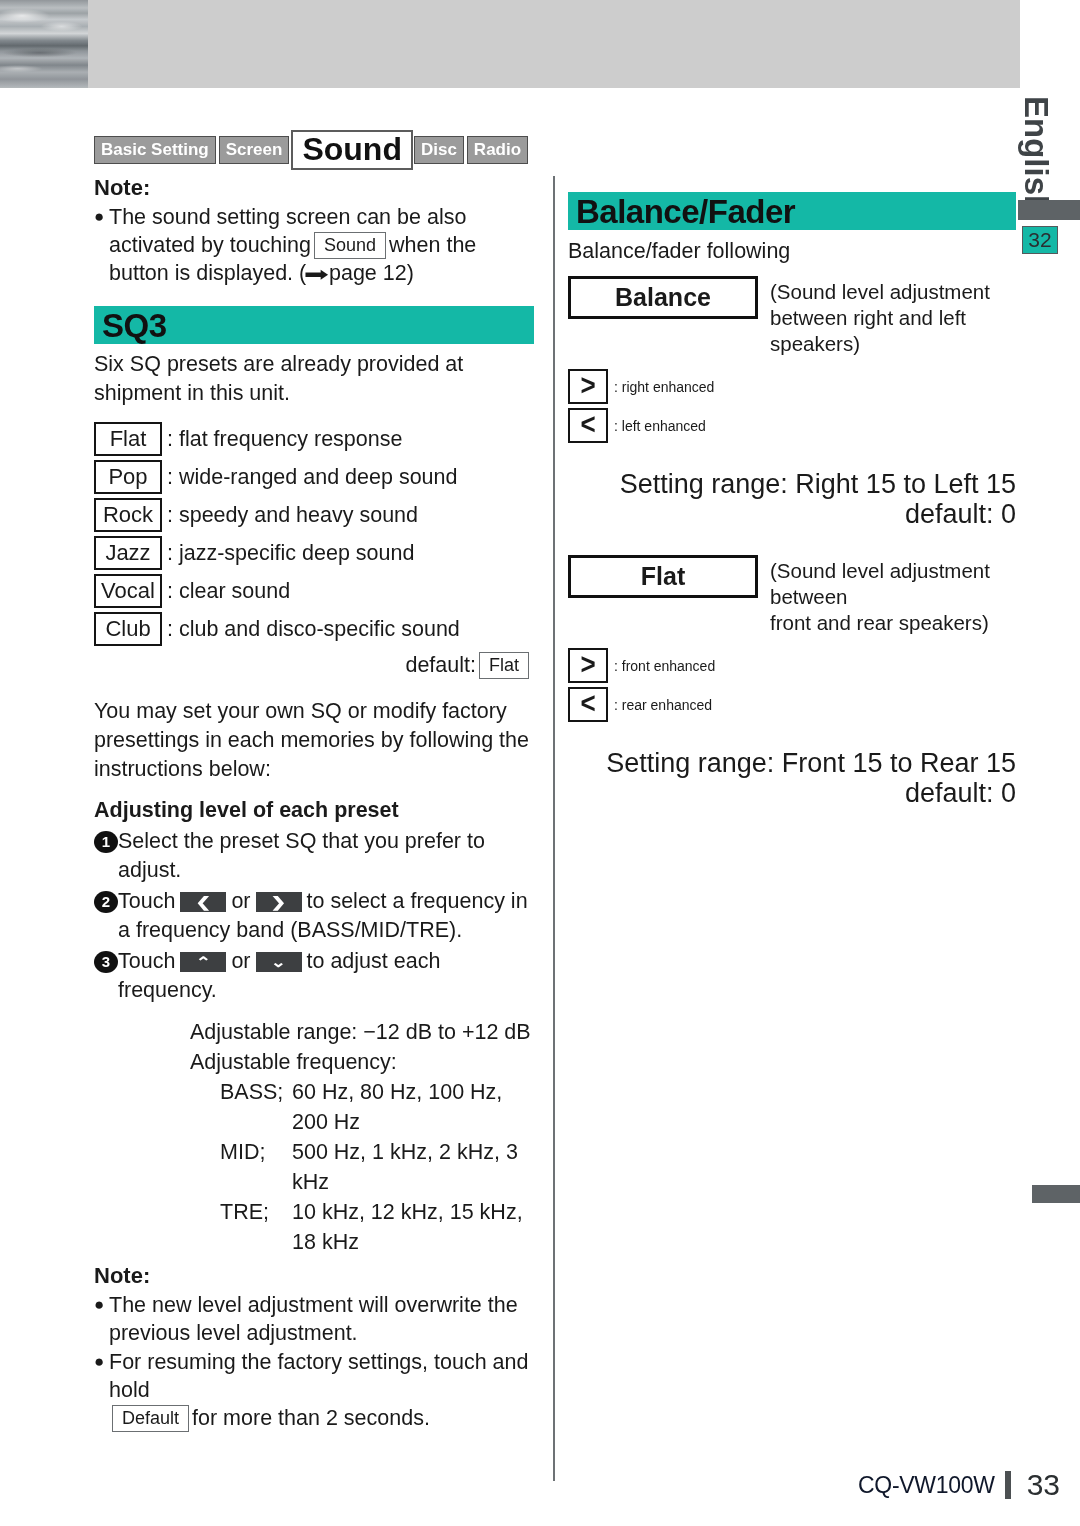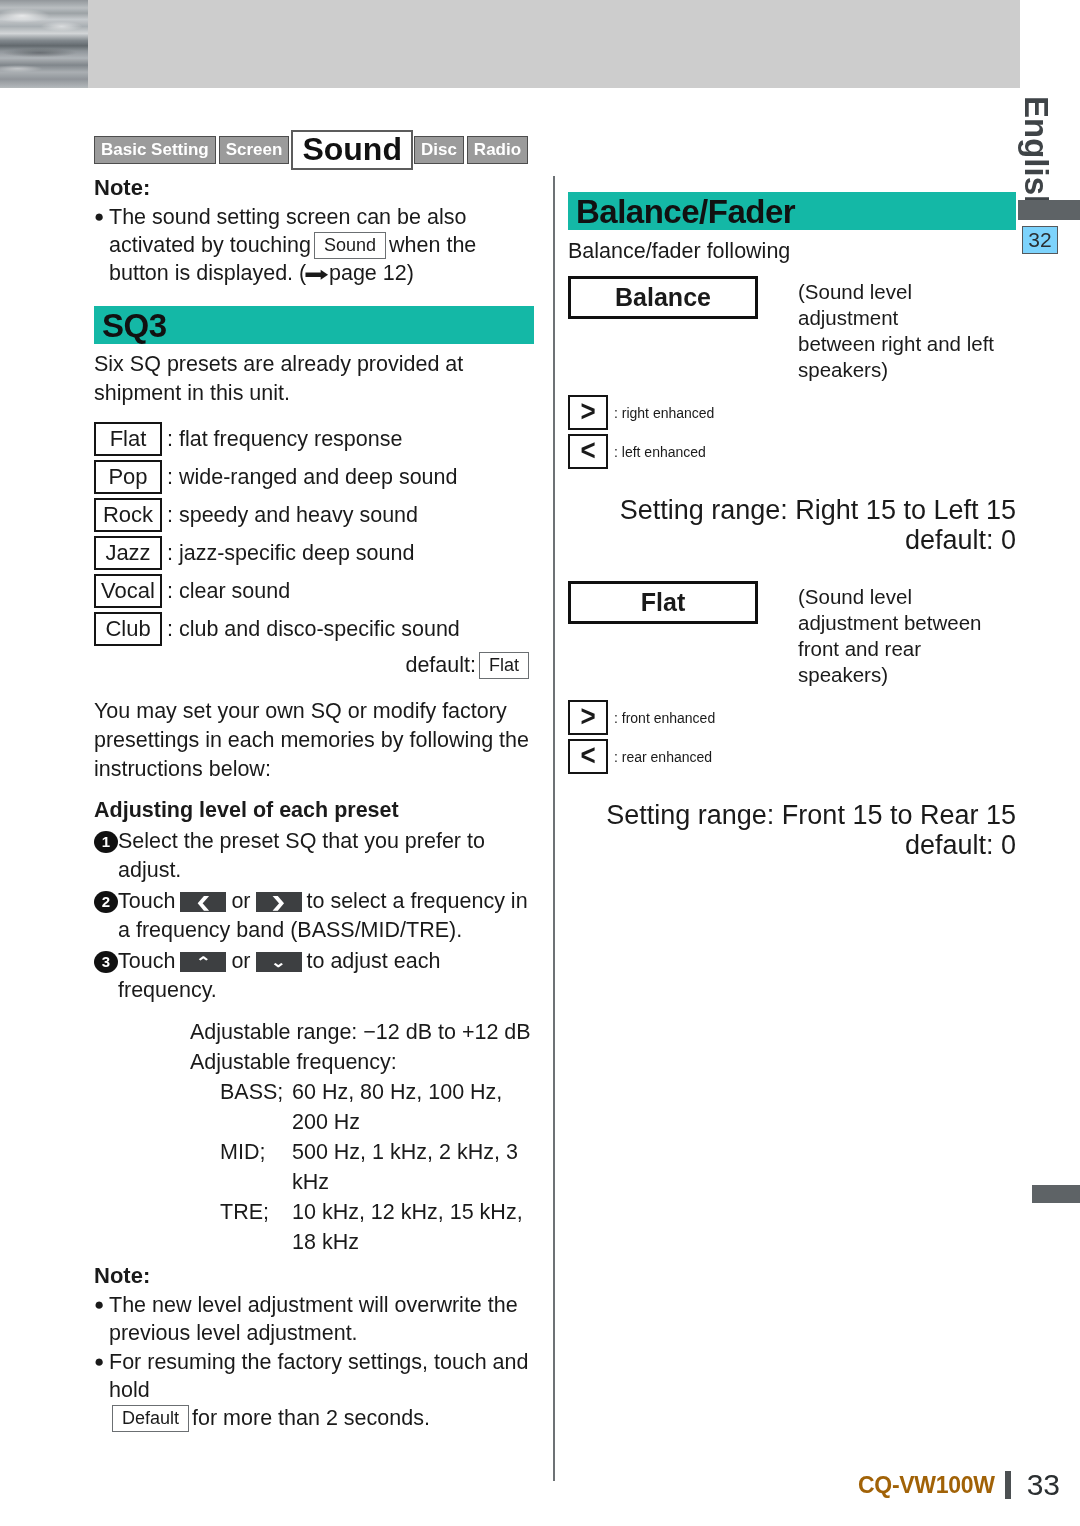--- a/index.html
+++ b/index.html
@@ -80,21 +80,21 @@
     position: absolute;
     right: 22px;
     top: 226px;
     width: 34px;
     height: 26px;
     border: 1.5px solid #55595c;
     font-size: 21px;
     line-height: 26px;
     text-align: center;
     color: #2a2e31;
-    background: #7dd3fc;
+    background: #14b8a6;
   }
 
   
   .col-left {
     position: absolute;
     left: 94px;
     top: 128px;
     width: 440px;
   }
   .col-right {
@@ -287,21 +287,20 @@
   }
   .freq-row { display: flex; }
   .freq-label { width: 72px; flex: 0 0 auto; }
   .freq-val { flex: 1 1 auto; }
 
   
   .ctl-row {
     display: flex;
     align-items: flex-start;
     margin: 10px 0 6px 0;
-    gap: 28px;
   }
   .ctl-box {
     border: 3px solid #101010;
     background: #fff;
     width: 184px;
     height: 37px;
     line-height: 37px;
     text-align: center;
     font-size: 25px;
     font-weight: bold;
@@ -344,22 +343,22 @@
   
   .footer {
     position: absolute;
     right: 20px;
     bottom: 24px;
     display: flex;
     align-items: center;
   }
   .footer-model {
     font-size: 23px;
-    font-weight: bold;
-    color: #a16207;
+    font-weight: normal;
+    color: #0f172a;
     letter-spacing: -0.3px;
   }
   .footer-rule {
     width: 6px;
     height: 28px;
     background: #4c5052;
     margin: 0 16px 0 10px;
   }
   .footer-page {
     font-size: 30px;

